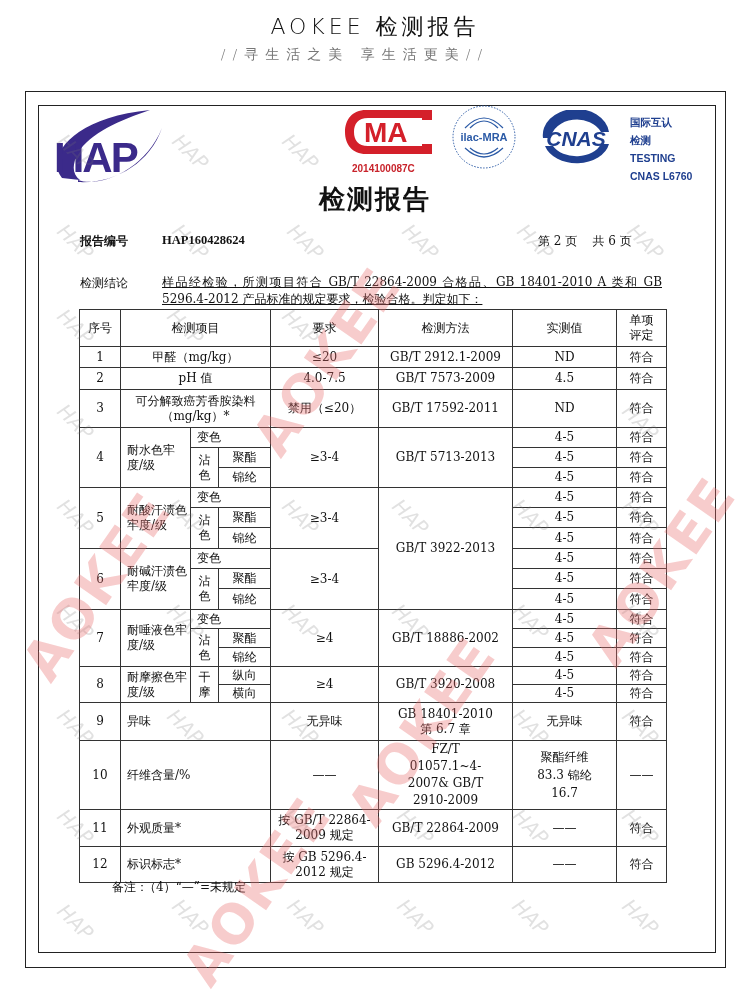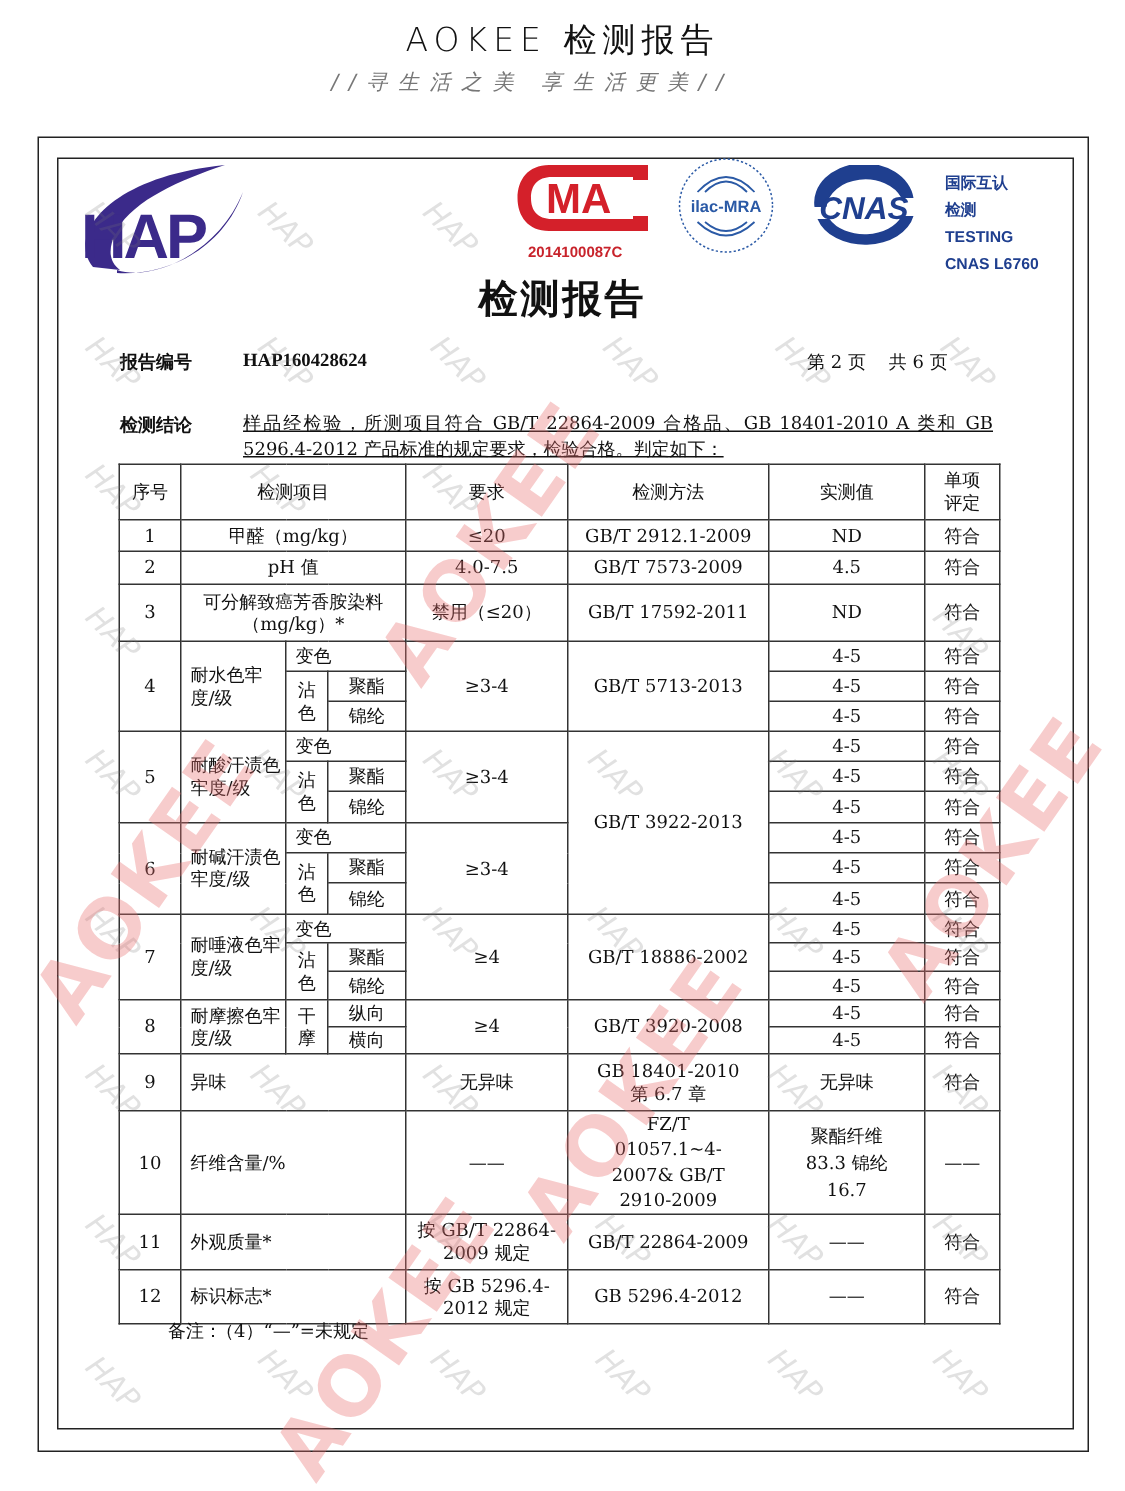--- a/index.html
+++ b/index.html
@@ -1,31 +1,31 @@
 <!DOCTYPE html>
 <html><head>
 <meta charset="utf-8">
 <style>
   html,body{margin:0;padding:0;background:#fff;}
   body{width:750px;height:994px;position:relative;overflow:hidden;font-family:"DejaVu Serif","Liberation Serif",serif;color:#111;}
   .hdr-title{position:absolute;top:12px;left:0;width:750px;text-align:center;font-family:"DejaVu Sans","Liberation Sans",sans-serif;font-size:22px;letter-spacing:4px;color:#111;font-weight:300;}
-  .hdr-sub{position:absolute;top:46px;left:0;width:710px;text-align:center;font-family:"DejaVu Sans","Liberation Sans",sans-serif;font-size:14px;letter-spacing:7px;color:#777;font-weight:300;font-style:italic;}
+  .hdr-sub{position:absolute;top:46px;left:0;width:710px;text-align:center;font-family:"DejaVu Sans","Liberation Sans",sans-serif;font-size:14px;letter-spacing:7px;color:#777;font-weight:300;}
   .frame-outer{position:absolute;left:25px;top:91px;width:701px;height:877px;border:1px solid #222;box-sizing:border-box;}
   .frame-inner{position:absolute;left:38px;top:105px;width:678px;height:848px;border:1.5px solid #222;box-sizing:border-box;}
   .logo-hap{position:absolute;left:50px;top:108px;width:120px;height:80px;}
   .logo-cma{position:absolute;left:342px;top:106px;width:95px;height:52px;}
   .cma-num{position:absolute;left:352px;top:163px;font-family:"Liberation Sans",sans-serif;font-size:10px;font-weight:bold;color:#c8232b;}
   .logo-ilac{position:absolute;left:451px;top:104px;width:66px;height:66px;}
   .logo-cnas{position:absolute;left:533px;top:110px;width:86px;height:58px;}
   .cnas-text{position:absolute;left:630px;top:113px;font-family:"Liberation Sans",sans-serif;font-size:10.5px;font-weight:bold;color:#1f3f8f;line-height:18px;}
   .doc-title{position:absolute;left:0;width:750px;top:182px;text-align:center;font-size:26px;font-family:"DejaVu Sans","Liberation Sans",sans-serif;font-weight:bold;color:#111;letter-spacing:2px;}
   .report-no{position:absolute;left:80px;top:233px;font-size:12px;font-weight:bold;font-family:"DejaVu Sans","Liberation Sans",sans-serif;}
   .report-no .val{position:absolute;left:82px;top:0;white-space:nowrap;font-family:"Liberation Serif",serif;font-size:12.5px;}
   .page-info{position:absolute;left:538px;top:233px;font-size:12px;white-space:nowrap;}
-  .concl-label{position:absolute;left:80px;top:275px;font-size:12px;font-weight:bold;font-family:"DejaVu Sans","Liberation Sans",sans-serif;}
+  .concl-label{position:absolute;left:80px;top:275px;font-size:12px;font-weight:normal;font-family:"DejaVu Sans","Liberation Sans",sans-serif;}
   .concl-text{position:absolute;left:162px;top:274px;width:500px;font-size:12px;line-height:17px;text-align:justify;text-decoration:underline;}
   table.rep{position:absolute;left:79px;top:309px;border-collapse:collapse;table-layout:fixed;font-size:12px;}
   table.rep td{border:1px solid #333;text-align:center;vertical-align:middle;padding:0 2px;line-height:15px;overflow:hidden;}
   table.rep td.l{text-align:left;padding-left:6px;}
   .notes{position:absolute;left:80px;top:879px;font-size:12px;line-height:17.5px;}
   .notes .lbl{position:absolute;left:0;top:0;white-space:nowrap;margin-left:32px;}
   .notes .items{position:absolute;left:64px;top:0;white-space:nowrap;}
   .wm{position:absolute;font-family:"DejaVu Sans","Liberation Sans",sans-serif;pointer-events:none;}
   .wm-hap{font-size:20px;color:rgba(120,120,120,0.22);transform:rotate(45deg);font-style:italic;}
   .wm-aokee{font-size:54px;font-weight:bold;color:rgba(232,110,110,0.35);transform:rotate(-55deg);letter-spacing:2px;}

